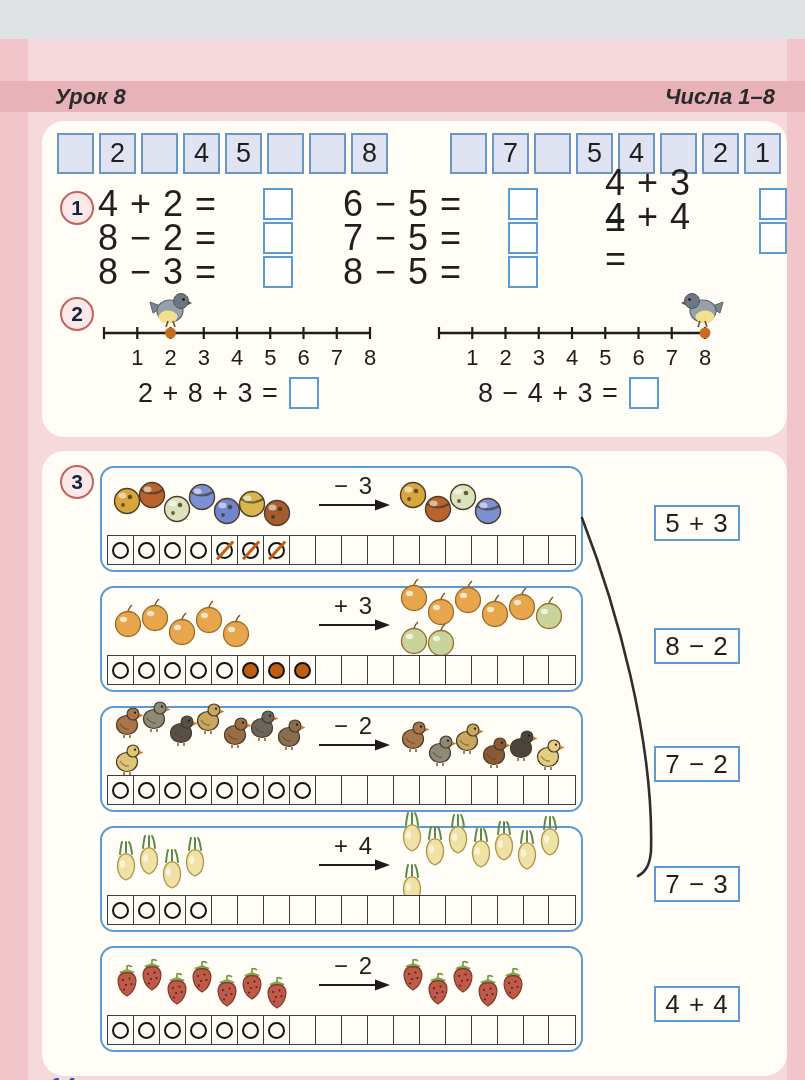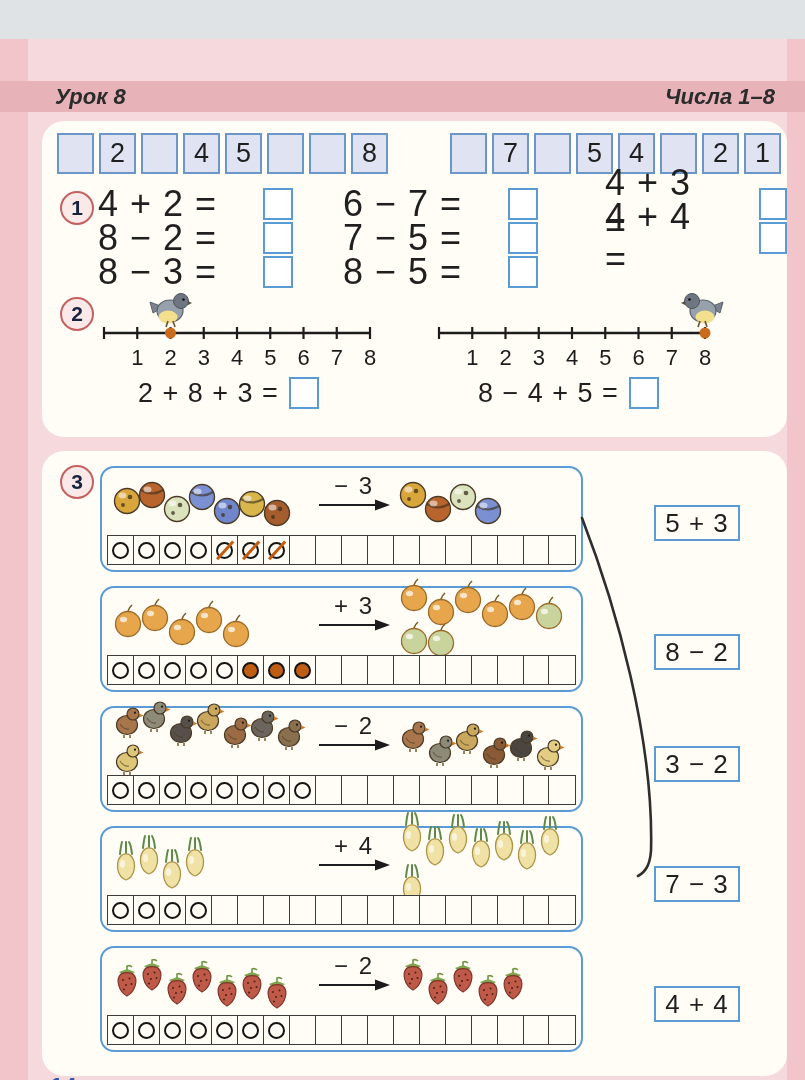--- a/index.html
+++ b/index.html
@@ -107,21 +107,21 @@
         <div class="seqbox">1</div>
       </div>
 
     <div class="circnum" id="c1">1</div>
     <div id="ex1-grid">
         <div class="eq">
           <span class="eq-text">4 + 2 =</span>
           <span class="ansbox"></span>
         </div>
         <div class="eq">
-          <span class="eq-text">6 − 7 =</span>
+          <span class="eq-text">6 − 5 =</span>
           <span class="ansbox"></span>
         </div>
         <div class="eq">
           <span class="eq-text">4 + 3 =</span>
           <span class="ansbox"></span>
         </div>
         <div class="eq">
           <span class="eq-text">8 − 2 =</span>
           <span class="ansbox"></span>
         </div>
@@ -203,21 +203,21 @@
  <circle cx="35.5" cy="10.5" r="1.3" fill="#111"></circle>
  <polygon points="40,12 44,14 40,16" fill="#584f45"></polygon>
  <path d="M18,38 l2,-6 M27,38 l-2,-6" stroke="#6d573a" stroke-width="1.7"></path>
         </svg></div>
 
     <div class="ex2eq" id="ex2-eq0">
         <span class="eq-text">2 + 8 + 3 =</span>
         <span class="ansbox"></span>
       </div>
     <div class="ex2eq" id="ex2-eq1">
-        <span class="eq-text">8 − 4 + 5 =</span>
+        <span class="eq-text">8 − 4 + 3 =</span>
         <span class="ansbox"></span>
       </div>
   </div>
 
   <div class="card" id="card2">
     <div class="circnum" id="c3">3</div>
     <div id="rows3">
         <div class="row3" style="top: 15px;">
           <div class="items items-left">
             <span class="item" style="transform: translateY(-2px);"><svg width="30" height="32" viewBox="0 0 30 32">
@@ -850,22 +850,22 @@
             <div class="cell"></div>
             <div class="cell"></div>
             <div class="cell"></div>
             <div class="cell"></div>
             <div class="cell"></div>
           </div>
         </div>
       </div>
     <div id="opts">
         <div class="opt" style="top: 54px;">5 + 3</div>
-        <div class="opt" style="top: 183px;">8 − 2</div>
-        <div class="opt" style="top: 295px;">3 − 2</div>
+        <div class="opt" style="top: 177px;">8 − 2</div>
+        <div class="opt" style="top: 295px;">7 − 2</div>
         <div class="opt" style="top: 415px;">7 − 3</div>
         <div class="opt" style="top: 535px;">4 + 4</div>
       </div>
   </div>
 
   <svg id="link-overlay" width="805" height="1080">
     <path d="M582,479 C616,567 654,700 651,812 C650,824 647,832 638,837" fill="none" stroke="#2e2e2e" stroke-width="2.6" stroke-linecap="round"></path>
   </svg>
 
   <div id="pagenum">14</div>

